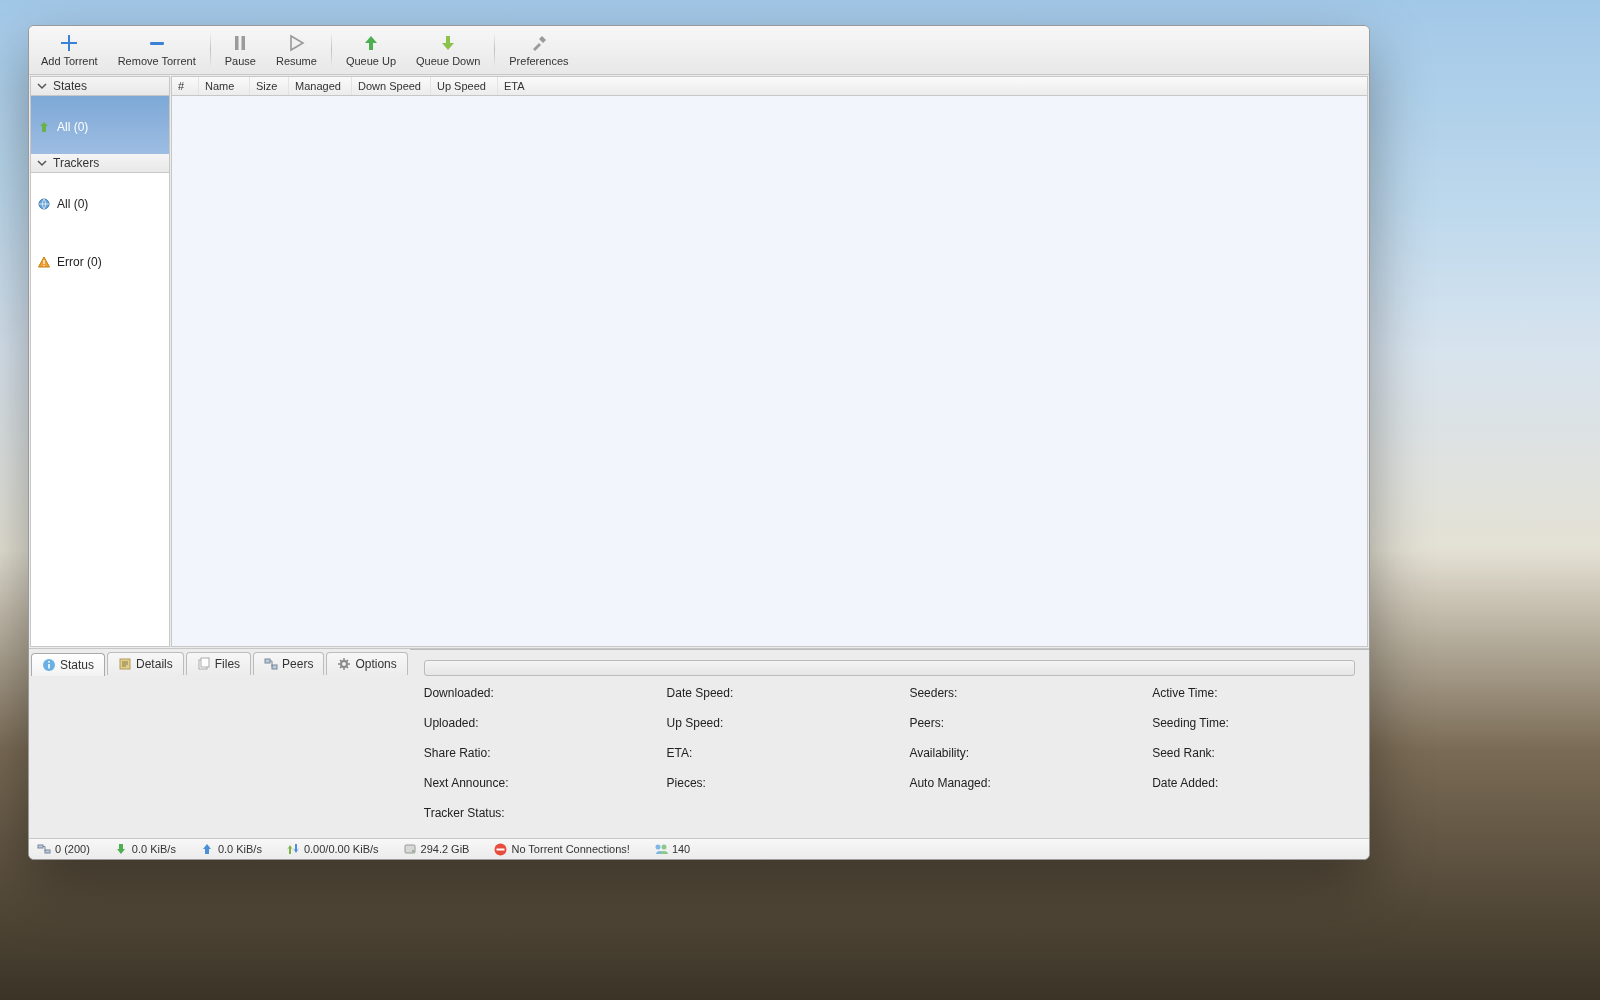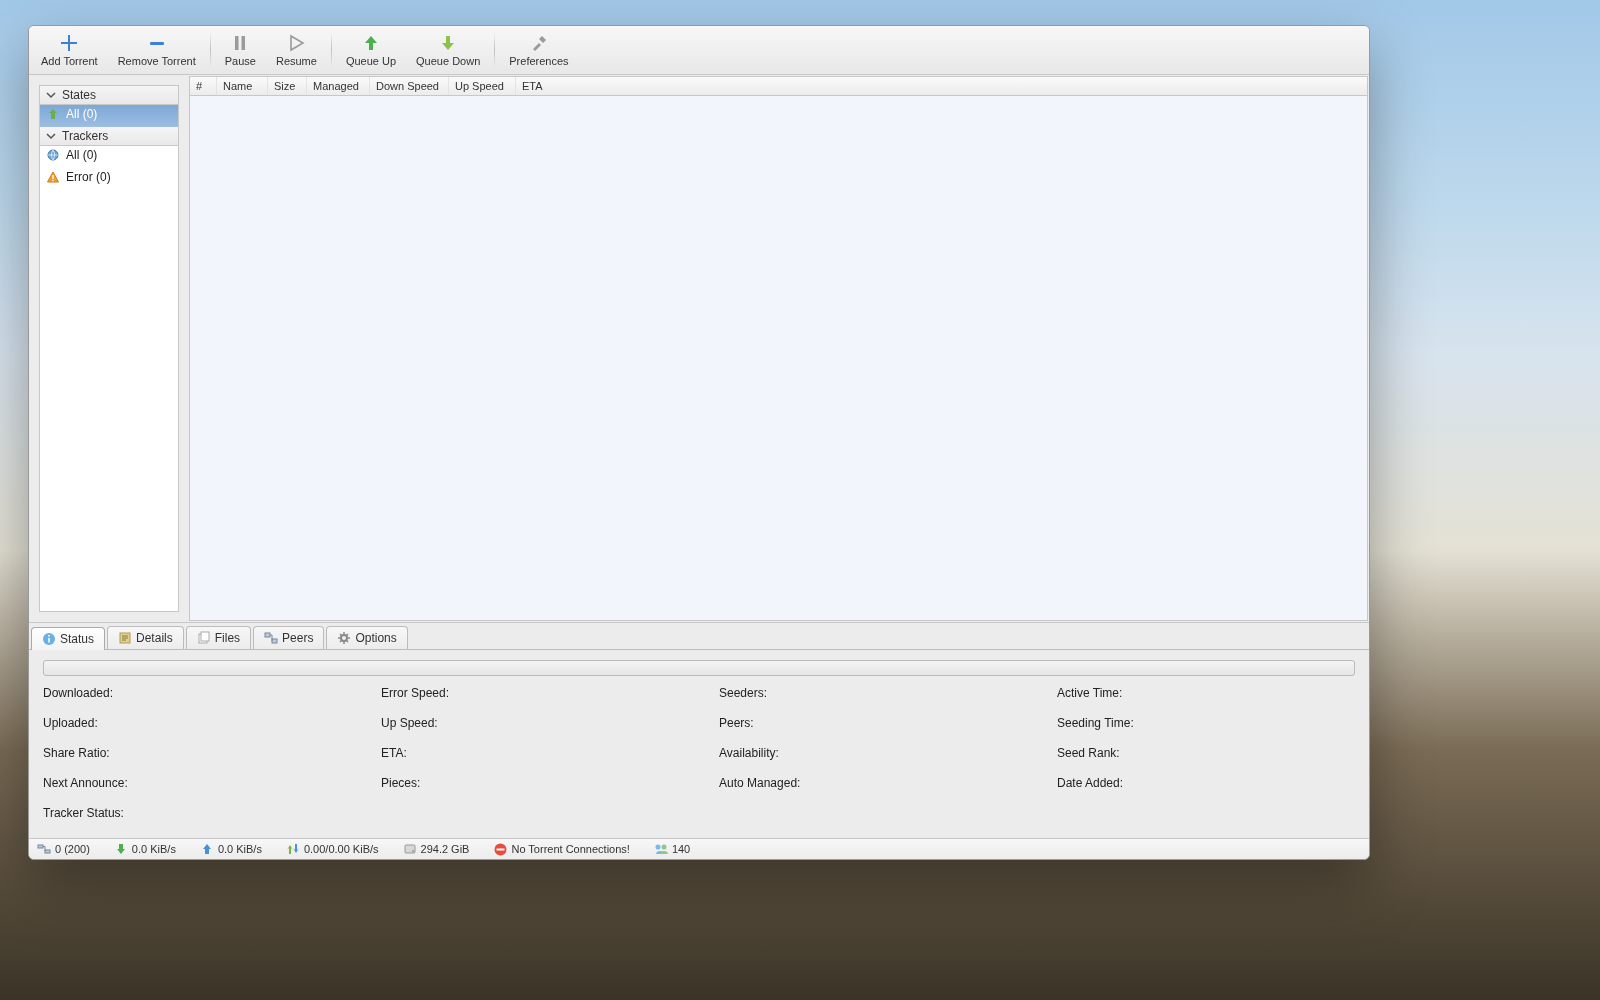--- a/index.html
+++ b/index.html
@@ -39,40 +39,40 @@
     display:flex;align-items:stretch;padding:0 2px;
   }
   .tbtn{display:flex;flex-direction:column;align-items:center;justify-content:center;padding:2px 10px 0;gap:2px;color:#333;cursor:default;}
   .tbtn .ic{width:20px;height:20px;display:flex;align-items:center;justify-content:center}
   .tbtn .lbl{font-size:11px;padding-bottom:3px}
   .tsep{width:1px;background:linear-gradient(transparent,#c0c0c0,transparent);margin:6px 4px}
   svg{display:block}
 
   .content{flex:1;display:flex;min-height:0}
   .sidebar{
-    width:138px;border:1px solid var(--divider);margin:10px;background:#fff;
+    width:138px;border:1px solid var(--divider);margin:1px;background:#fff;
     display:flex;flex-direction:column;
   }
   .shead{background:linear-gradient(#f5f5f5,#e8e8e8);border-bottom:1px solid var(--divider);padding:2px 6px;display:flex;align-items:center;gap:6px;font-size:12px;color:#333}
   .disclose{width:10px;height:10px}
-  .sitem{display:flex;align-items:flex-start;gap:6px;padding:2px 6px;height:18px}
+  .sitem{display:flex;align-items:flex-end;gap:6px;padding:20px 6px;height:18px}
   .sitem.sel{background:linear-gradient(var(--selected),var(--selected2));color:#fff}
   .sitem .sic{width:14px;height:14px;display:flex;align-items:center;justify-content:center}
 
   .main{flex:1;display:flex;flex-direction:column;border:1px solid var(--divider);margin:1px 1px 1px 0;}
   .colhead{
     height:18px;background:linear-gradient(#fafafa,#ececec);border-bottom:1px solid var(--divider);
     display:flex;align-items:stretch;font-size:11px;color:#333;
   }
   .ch{padding:0 6px;display:flex;align-items:center;border-right:1px solid #e3e3e3}
   .listarea{flex:1;background:var(--list-bg);}
 
   .bottom{
     border-top:1px solid var(--divider);background:var(--win-bg);
-    display:flex;flex-direction:column;
+    display:flex;flex-direction:row;
   }
   .tabs{display:flex;align-items:flex-end;height:26px;padding-left:2px}
   .tab{
     display:flex;align-items:center;gap:4px;padding:4px 10px;border:1px solid #bcbcbc;border-bottom:none;
     background:linear-gradient(#f7f7f7,#ececec);border-radius:4px 4px 0 0;margin-right:2px;font-size:12px;color:#333;
   }
   .tab.active{background:linear-gradient(#ffffff,#f3f3f3);position:relative;top:1px;border-color:#aaa}
   .tabbody{border-top:1px solid #bcbcbc;padding:10px 14px 18px;flex:1}
   .progress{height:14px;border:1px solid #bbb;border-radius:3px;background:linear-gradient(#f4f4f4,#e6e6e6);margin-bottom:10px}
   .grid4{display:grid;grid-template-columns:repeat(4,1fr);gap:16px 40px;font-size:12px;color:#333}
@@ -263,21 +263,21 @@
               <path d="M7 1v2M7 11v2M1 7h2M11 7h2M3 3l1.4 1.4M9.6 9.6L11 11M11 3l-1.4 1.4M4.4 9.6L3 11" stroke="#888" stroke-width="1.5"></path>
             </svg>
           </span>
         <span>Options</span>
       </div>
     </div>
     <div class="tabbody">
       <div class="progress"></div>
       <div class="grid4">
         <div class="klabel">Downloaded:</div>
-        <div class="klabel">Error Speed:</div>
+        <div class="klabel">Date Speed:</div>
         <div class="klabel">Seeders:</div>
         <div class="klabel">Active Time:</div>
 
         <div class="klabel">Uploaded:</div>
         <div class="klabel">Up Speed:</div>
         <div class="klabel">Peers:</div>
         <div class="klabel">Seeding Time:</div>
 
         <div class="klabel">Share Ratio:</div>
         <div class="klabel">ETA:</div>

